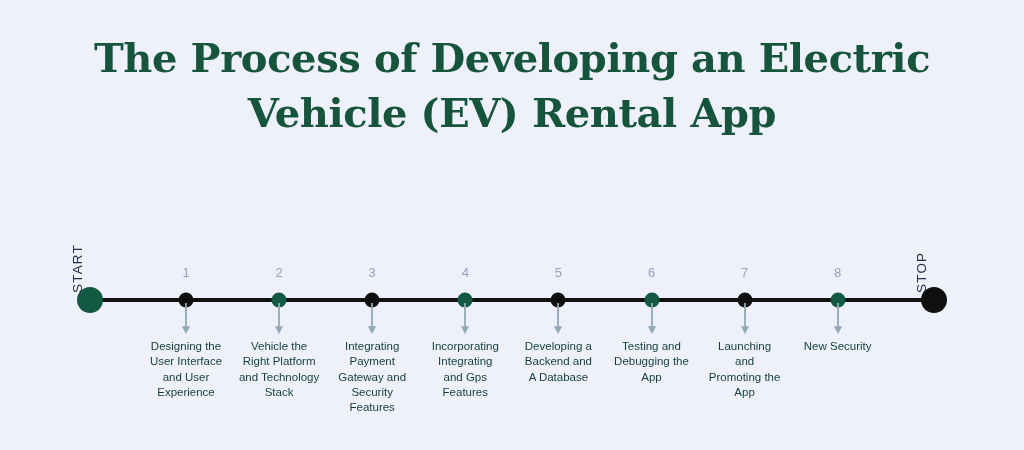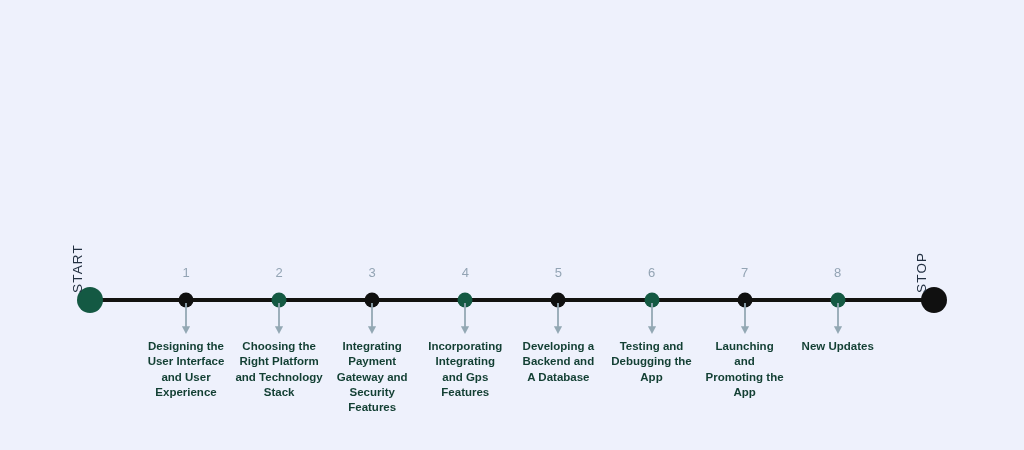--- a/index.html
+++ b/index.html
@@ -109,31 +109,33 @@
     left: 50px;
     transform: translateX(-50%);
   }
   .step-label {
     position: absolute;
     top: 339px;
     left: -5px;
     width: 110px;
     text-align: center;
     font-size: 11.5px;
-    font-weight: bold;
+    font-weight: normal;
     line-height: 1.33;
     color: #123f33;
     white-space: pre-line;
   }
 </style>
 </head>
 <body>
 
 <div id="canvas">
 
+  <div id="title">The Process of Developing an Electric
+Vehicle (EV) Rental App</div>
 
   <div id="axis-line"></div>
 
   <div class="endpoint start"></div>
   <div class="endpoint-label start">START</div>
 
   <div class="endpoint stop"></div>
   <div class="endpoint-label stop">STOP</div>
 
   <div id="steps-host">
@@ -149,21 +151,21 @@
 and User
 Experience</div>
       </div>
       <div class="step" style="left: 279.1px;">
         <div class="step-number">2</div>
         <div class="step-dot green"></div>
         <div class="step-arrow"><svg width="13" height="32" viewBox="0 0 13 32">
             <line x1="6.5" y1="0" x2="6.5" y2="24" stroke="#93a8b4" stroke-width="1.8"></line>
             <path d="M6.5 31 L2.4 23.2 L10.6 23.2 Z" fill="#93a8b4"></path>
           </svg></div>
-        <div class="step-label">Choosing the
+        <div class="step-label">Vehicle the
 Right Platform
 and Technology
 Stack</div>
       </div>
       <div class="step" style="left: 372.2px;">
         <div class="step-number">3</div>
         <div class="step-dot dark"></div>
         <div class="step-arrow"><svg width="13" height="32" viewBox="0 0 13 32">
             <line x1="6.5" y1="0" x2="6.5" y2="24" stroke="#93a8b4" stroke-width="1.8"></line>
             <path d="M6.5 31 L2.4 23.2 L10.6 23.2 Z" fill="#93a8b4"></path>
@@ -220,17 +222,17 @@
 Promoting the
 App</div>
       </div>
       <div class="step" style="left: 837.7px;">
         <div class="step-number">8</div>
         <div class="step-dot green"></div>
         <div class="step-arrow"><svg width="13" height="32" viewBox="0 0 13 32">
             <line x1="6.5" y1="0" x2="6.5" y2="24" stroke="#93a8b4" stroke-width="1.8"></line>
             <path d="M6.5 31 L2.4 23.2 L10.6 23.2 Z" fill="#93a8b4"></path>
           </svg></div>
-        <div class="step-label">New Updates</div>
+        <div class="step-label">New Security</div>
       </div>
     </div>
 
 </div>
 
 </body></html>

